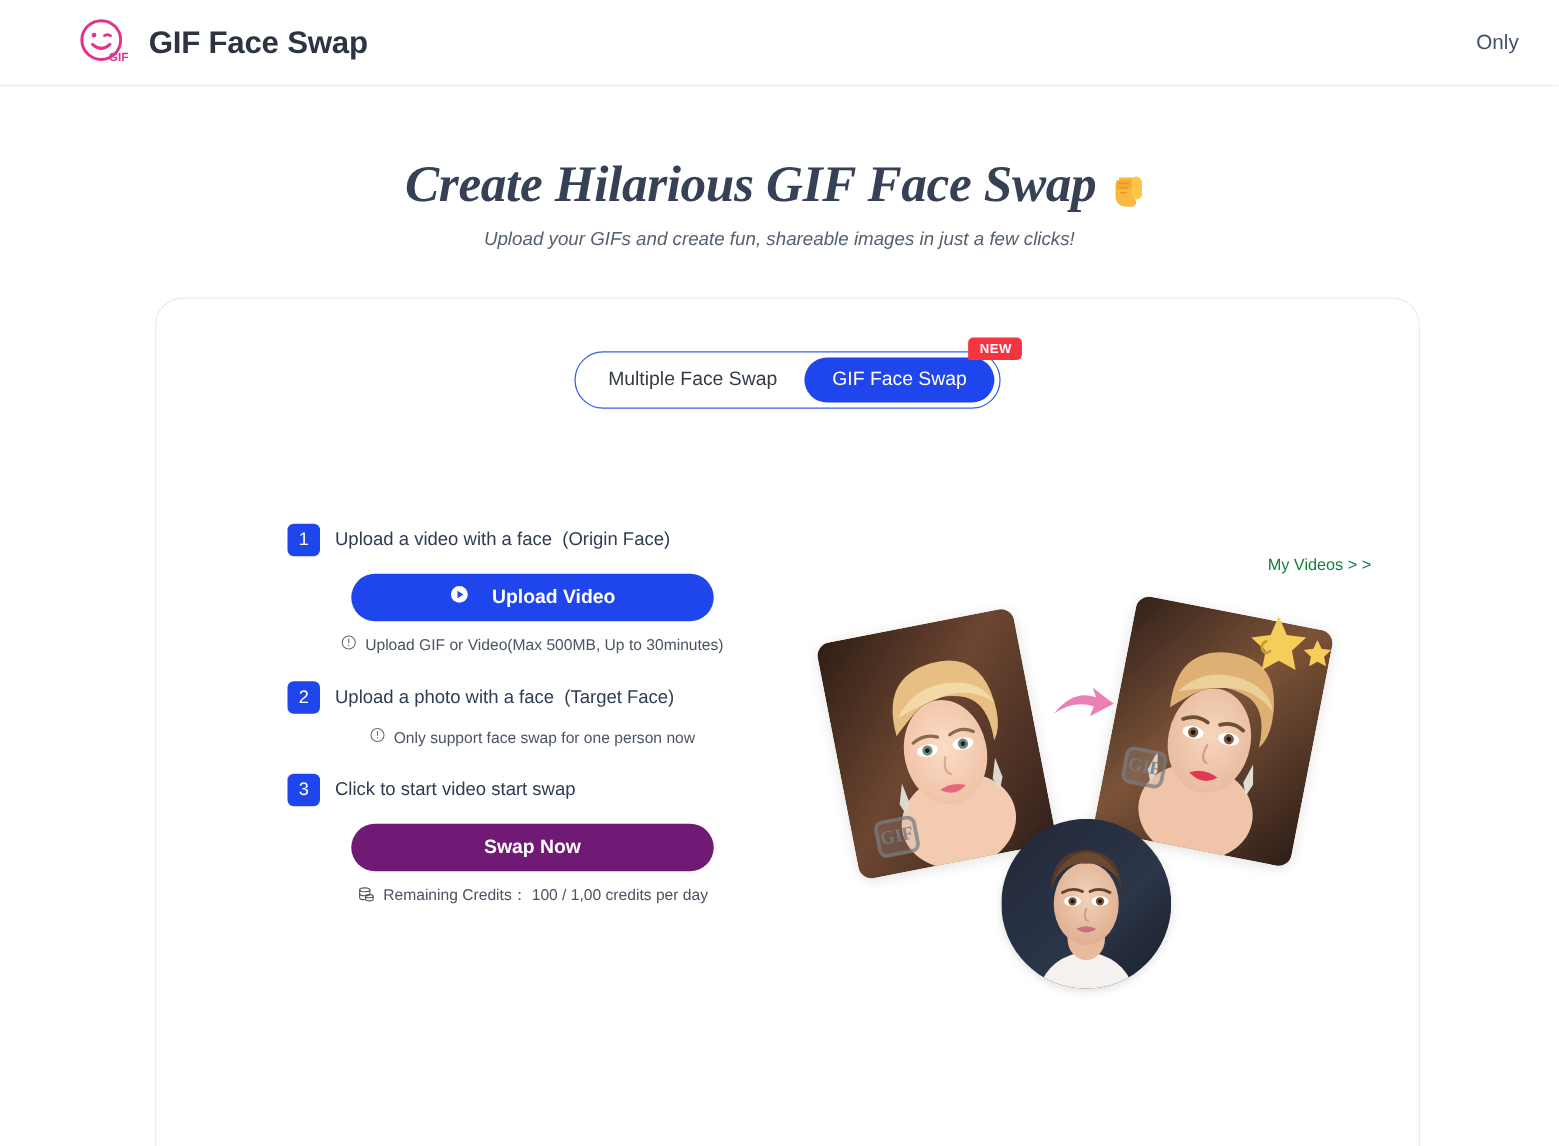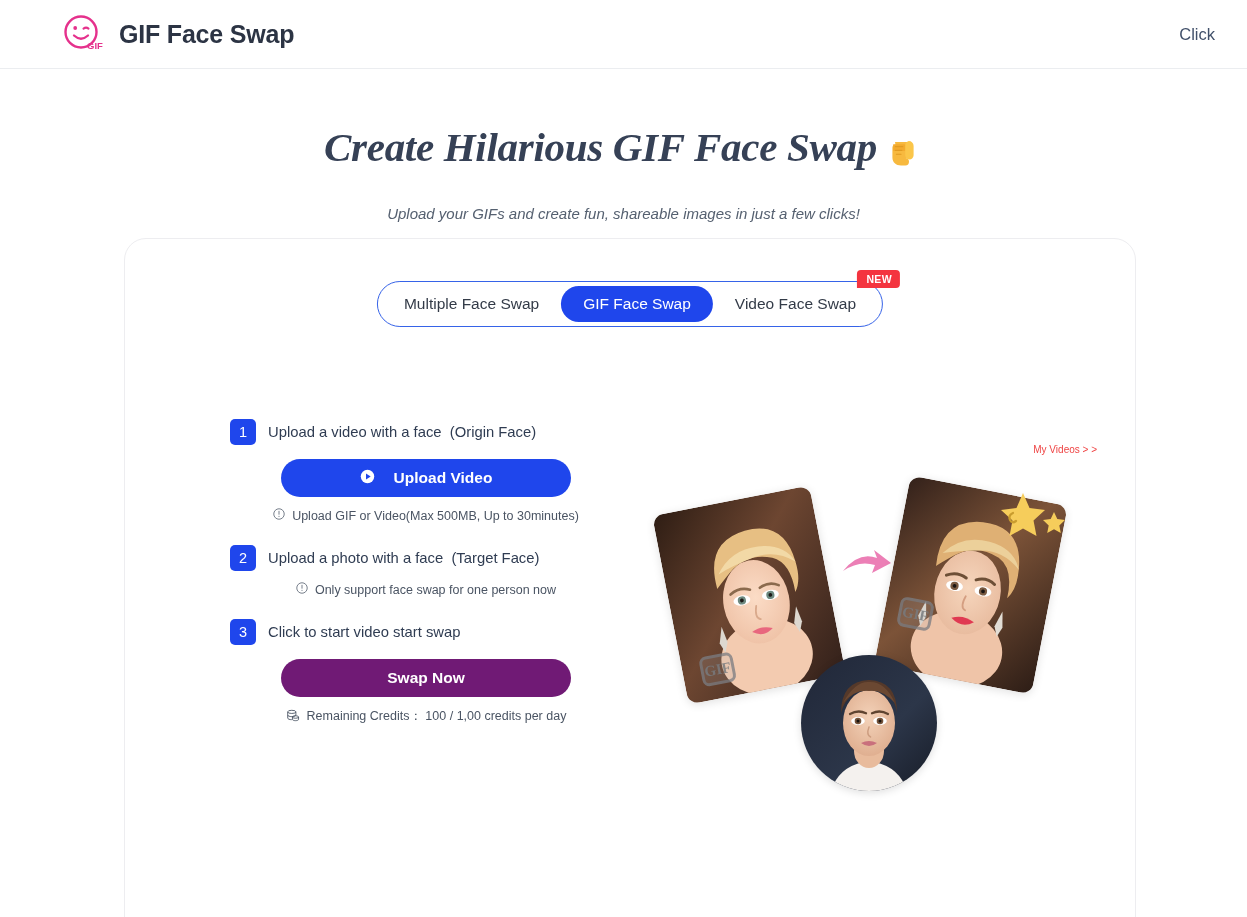--- a/index.html
+++ b/index.html
@@ -71,21 +71,21 @@
     align-items: center;
     gap: 6px;
   }
   .hero-emoji {
     display: inline-block;
     width: 40px; height: 40px;
     position: relative;
     top: 2px;
   }
   .hero-sub {
-    margin-top: 34px;
+    margin-top: 12px;
     font-size: 15px;
     color: #556070;
   }
 
   
   .card {
     position: absolute;
     left: 124px;
     top: 238px;
     width: 1012px;
@@ -213,22 +213,22 @@
     position: absolute;
     left: 520px;
     top: 200px;
     width: 480px;
     height: 400px;
   }
   .my-videos {
     position: absolute;
     right: 28px;
     top: 5px;
-    font-size: 10px;
-    color: #ef4444;
+    font-size: 13px;
+    color: #15803d;
     text-decoration: none;
     cursor: pointer;
     white-space: nowrap;
   }
   .photo-card {
     position: absolute;
     width: 160px;
     height: 192px;
     border-radius: 11px;
     overflow: hidden;
@@ -286,21 +286,21 @@
         <circle cx="21" cy="20" r="15.5" fill="none" stroke="#e5318c" stroke-width="2.4"></circle>
         <circle cx="15.2" cy="16" r="1.9" fill="#e5318c"></circle>
         <path d="M23.5 16.6 q2.6 -1.9 5 0" fill="none" stroke="#e5318c" stroke-width="2.1" stroke-linecap="round"></path>
         <path d="M14 23.5 q7 6.4 14 0" fill="none" stroke="#e5318c" stroke-width="2.3" stroke-linecap="round"></path>
         <text x="27" y="37" font-family="Liberation Sans, sans-serif" font-size="9.5" font-weight="bold" fill="#e5318c">GIF</text>
       </svg>
     </span>
     <span class="brand-name">GIF Face Swap</span>
   </div>
   <div class="header-nav">
-    <a class="nav-link" href="#">Click</a>
+    <a class="nav-link" href="#">Only</a>
   </div>
 </div>
 
 <div class="hero">
   <h1 class="hero-title">
     <span>Create Hilarious GIF Face Swap</span>
     <span class="hero-emoji">
       <svg width="40" height="40" viewBox="0 0 40 40">
         <path d="M12 12 h13 a4.2 4.2 0 0 1 0 8.4 h-1 a3.9 3.9 0 0 1 0 7.8 h-1.6 a3.6 3.6 0 0 1 0 7.2 h-4.4 c-5 0-8.6-3.2-8.6-8 v-9.6 a3.1 3.1 0 0 1 3.1-3.1 z" fill="#f7b93f"></path>
         <path d="M10.2 14.2 h10.6 a3.4 3.4 0 0 1 0 6.8 h-10.6 z" fill="#f3aa2e"></path>
@@ -311,21 +311,20 @@
   </h1>
   <div class="hero-sub">Upload your GIFs and create fun, shareable images in just a few clicks!</div>
 </div>
 
 <div class="card">
 
   <div class="tabs-wrap">
     <div class="tabs">
       <button class="tab">Multiple Face Swap</button>
       <button class="tab active">GIF Face Swap</button>
-      <button class="tab">Video Face Swap</button>
       <span class="badge-new">NEW</span>
     </div>
   </div>
 
   <div class="steps">
 
     <div class="step">
       <div class="step-head">
         <span class="step-num">1</span>
         <span class="step-label">Upload a video with a face&nbsp;&nbsp;(Origin Face)</span>

